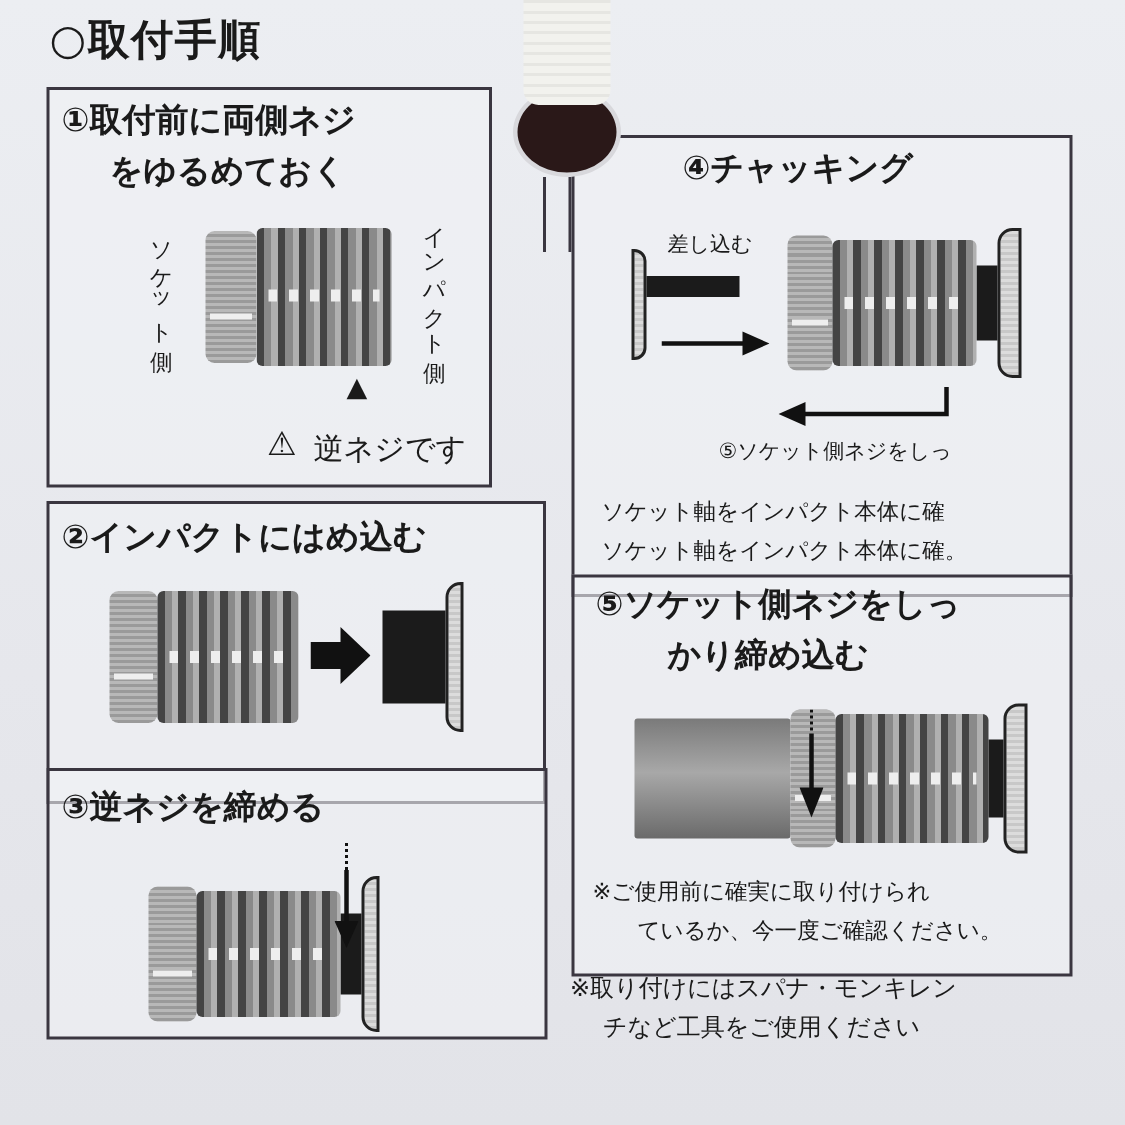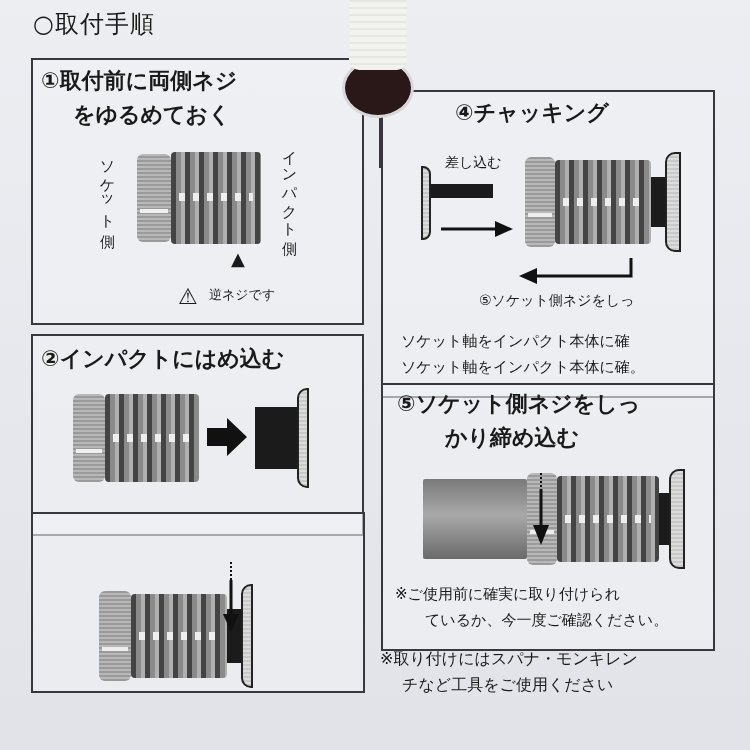--- a/index.html
+++ b/index.html
@@ -5,21 +5,21 @@
   * { box-sizing: border-box; margin: 0; padding: 0; }
   html, body { width: 750px; height: 750px; overflow: hidden; }
   body {
     background: linear-gradient(180deg, #eceef2 0%, #e6e7ec 60%, #e2e3e8 100%);
     font-family: "DejaVu Sans", "Liberation Sans", sans-serif;
     color: #1a1a1a;
     position: relative;
   }
   .title {
     position: absolute; left: 33px; top: 8px;
-    font-size: 24px; font-weight: normal; letter-spacing: 1px;
+    font-size: 28px; font-weight: bold; letter-spacing: 1px;
   }
   .box {
     position: absolute;
     border: 2px solid #3a3640;
     background: rgba(240,241,245,0.6);
   }
   .box-title {
     position: absolute; font-size: 22px; font-weight: bold; line-height: 30px; white-space: nowrap;
   }
   .small { position: absolute; font-size: 14px; white-space: nowrap; }
@@ -60,50 +60,51 @@
   .tie-legs { position: absolute; top: 118px; width: 2px; height: 50px; background: #3a3640; }
 </style>
 </head>
 <body>
 
 <div class="title">○取付手順</div>
 
 <div class="tie-legs" style="left:362px"></div>
 <div class="tie-legs" style="left:379px"></div>
 
-<div class="box" style="left:31px;top:58px;width:333px;height:267px;text-align:center;">
+<div class="box" style="left:31px;top:58px;width:297px;height:267px;text-align:center;">
   <div class="box-title" style="left:8px;top:6px;">①取付前に両側ネジ</div>
   <div class="box-title" style="left:40px;top:40px;">をゆるめておく</div>
   <div class="vtext" style="left:66px;top:90px;">ソケット側</div>
   <div class="fitting" style="left:104px;top:92px;">
     <div class="nut" style="width:34px;height:88px;"></div>
     <div class="rings" style="width:90px;height:92px;"></div>
   </div>
   <div class="vtext" style="left:248px;top:80px;">インパクト側</div>
   <div class="small" style="left:198px;top:188px;font-size:18px;">▲</div>
   <div class="small" style="left:145px;top:224px;font-size:22px;">⚠</div>
-  <div class="small" style="left:176px;top:226px;font-size:13px;">逆ネジです</div>
+  <div class="small" style="left:176px;top:226px;font-size:20px;">逆ネジです</div>
 </div>
 
 <div class="box" style="left:31px;top:334px;width:333px;height:202px;">
   <div class="box-title" style="left:8px;top:8px;">②インパクトにはめ込む</div>
   <div class="fitting" style="left:40px;top:58px;">
     <div class="nut" style="width:32px;height:88px;"></div>
     <div class="rings" style="width:94px;height:88px;"></div>
   </div>
   <svg class="arrow-right" style="left:174px;top:82px;" width="40" height="38">
     <polygon points="0,10 20,10 20,0 40,19 20,38 20,28 0,28" fill="#111"></polygon>
   </svg>
   <div class="fitting" style="left:222px;top:52px;">
     <div class="black-shaft" style="width:42px;height:62px;"></div>
     <div class="flange" style="width:12px;height:100px;"></div>
   </div>
 </div>
 
 <div class="box" style="left:31px;top:512px;width:334px;height:181px;">
+  <div class="box-title" style="left:8px;top:10px;">③逆ネジを締める</div>
   <div class="fitting" style="left:66px;top:70px;">
     <div class="nut" style="width:32px;height:90px;"></div>
     <div class="rings" style="width:96px;height:84px;"></div>
     <div class="black-shaft" style="width:14px;height:54px;"></div>
     <div class="flange" style="width:12px;height:104px;"></div>
   </div>
   <svg class="arrow-down" style="left:190px;top:48px;" width="16" height="72">
     <line x1="8" y1="0" x2="8" y2="18" stroke="#111" stroke-width="2" stroke-dasharray="2,2"></line>
     <line x1="8" y1="18" x2="8" y2="54" stroke="#111" stroke-width="3"></line>
     <polygon points="0,52 16,52 8,70" fill="#111"></polygon>

